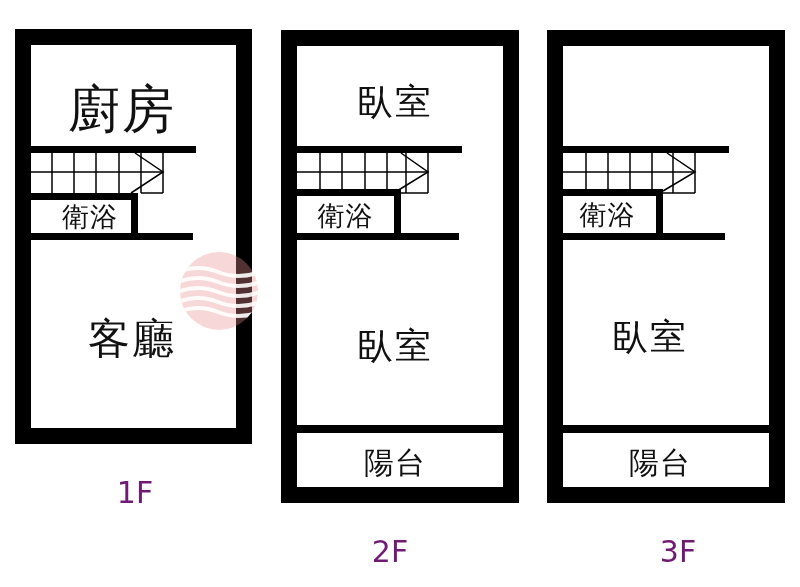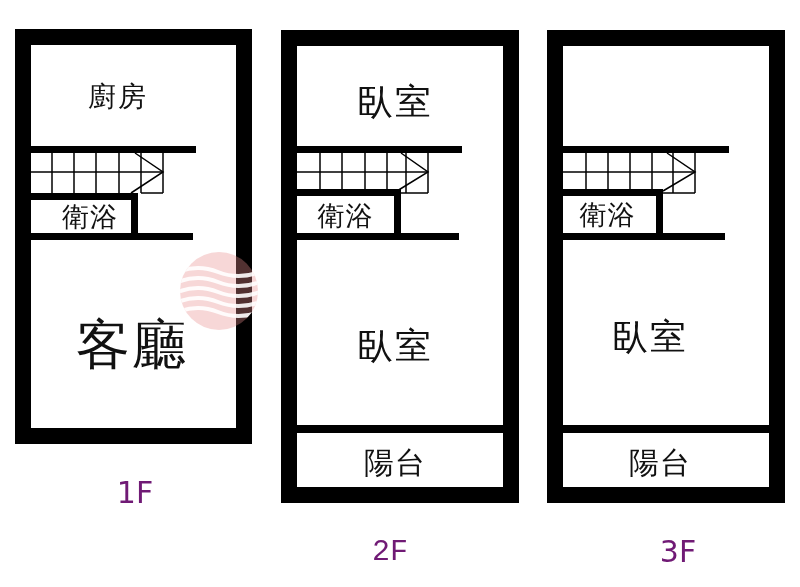--- a/index.html
+++ b/index.html
@@ -1,20 +1,20 @@
 <!DOCTYPE html>
 <html><head>
 <meta charset="utf-8">
 <style>
   html,body{margin:0;padding:0;background:#ffffff;}
   body{width:800px;height:587px;position:relative;overflow:hidden;font-family:"DejaVu Sans","Liberation Sans",sans-serif;}
   .plan{position:absolute;top:0;left:0;width:800px;height:587px;}
   .wall{position:absolute;background:#000;}
   .label{position:absolute;color:#111;text-align:center;white-space:nowrap;line-height:1;}
-  .room-lg{font-size:28px;letter-spacing:2px;}
+  .room-lg{font-size:52px;letter-spacing:2px;}
   .room-md{font-size:36px;letter-spacing:2px;}
   .room-sm{font-size:27px;letter-spacing:1px;}
   .floor-tag{font-size:30px;color:#701a75;}
   .wm{position:absolute;left:268px;top:258px;font-family:"DejaVu Serif","Liberation Serif",serif;font-size:66px;font-weight:bold;color:rgba(150,150,150,0.55);letter-spacing:-2px;white-space:nowrap;line-height:1;}
   .wm-logo{position:absolute;left:178px;top:250px;width:82px;height:82px;}
   svg.stairs{position:absolute;overflow:visible;}
 </style>
 </head>
 <body>
 
@@ -42,21 +42,21 @@
         <line x1="65" y1="0" x2="65" y2="40"></line>
         <line x1="88" y1="0" x2="88" y2="40"></line>
         <line x1="110" y1="0" x2="110" y2="40"></line>
         <line x1="132" y1="0" x2="132" y2="40"></line>
         <line x1="110" y1="40" x2="132" y2="40"></line>
         <polyline points="104,0 132,19 100,40"></polyline>
       </g>
     </svg>
     <div class="label room-lg" style="left:68px;top:83px;width:100px;">廚房</div>
     <div class="label room-sm" style="left:55px;top:203px;width:70px;">衛浴</div>
-    <div class="label room-lg" style="left:72px;top:318px;width:120px;font-size:54px;">客廳</div>
+    <div class="label room-lg" style="left:72px;top:318px;width:120px;font-size:42px;">客廳</div>
     <div class="label floor-tag" style="left:105px;top:478px;width:60px;">1F</div>
   </div>
 
   <div>
     <div class="wall" style="left:281px;top:30px;width:238px;height:16px;"></div>
     <div class="wall" style="left:281px;top:30px;width:16px;height:473px;"></div>
     <div class="wall" style="left:503px;top:30px;width:16px;height:473px;"></div>
     <div class="wall" style="left:281px;top:487px;width:238px;height:16px;"></div>
     <div class="wall" style="left:297px;top:425px;width:206px;height:8px;"></div>
     <div class="wall" style="left:297px;top:146px;width:165px;height:7px;"></div>
@@ -73,21 +73,21 @@
         <line x1="109" y1="0" x2="109" y2="40"></line>
         <line x1="131" y1="0" x2="131" y2="40"></line>
         <line x1="100" y1="40" x2="131" y2="40"></line>
         <polyline points="104,0 131,19 100,38"></polyline>
       </g>
     </svg>
     <div class="label room-md" style="left:345px;top:84px;width:100px;">臥室</div>
     <div class="label room-sm" style="left:308px;top:202px;width:75px;">衛浴</div>
     <div class="label room-md" style="left:345px;top:328px;width:100px;">臥室</div>
     <div class="label room-sm" style="left:350px;top:448px;width:90px;font-size:30px;">陽台</div>
-    <div class="label floor-tag" style="left:360px;top:537px;width:60px;font-family:Liberation Mono, monospace;">2F</div>
+    <div class="label floor-tag" style="left:360px;top:537px;width:60px;">2F</div>
   </div>
 
   <div>
     <div class="wall" style="left:547px;top:30px;width:238px;height:16px;"></div>
     <div class="wall" style="left:547px;top:30px;width:16px;height:473px;"></div>
     <div class="wall" style="left:769px;top:30px;width:16px;height:473px;"></div>
     <div class="wall" style="left:547px;top:487px;width:238px;height:16px;"></div>
     <div class="wall" style="left:563px;top:425px;width:206px;height:8px;"></div>
     <div class="wall" style="left:563px;top:146px;width:166px;height:7px;"></div>
     <div class="wall" style="left:563px;top:189px;width:100px;height:7px;"></div>

